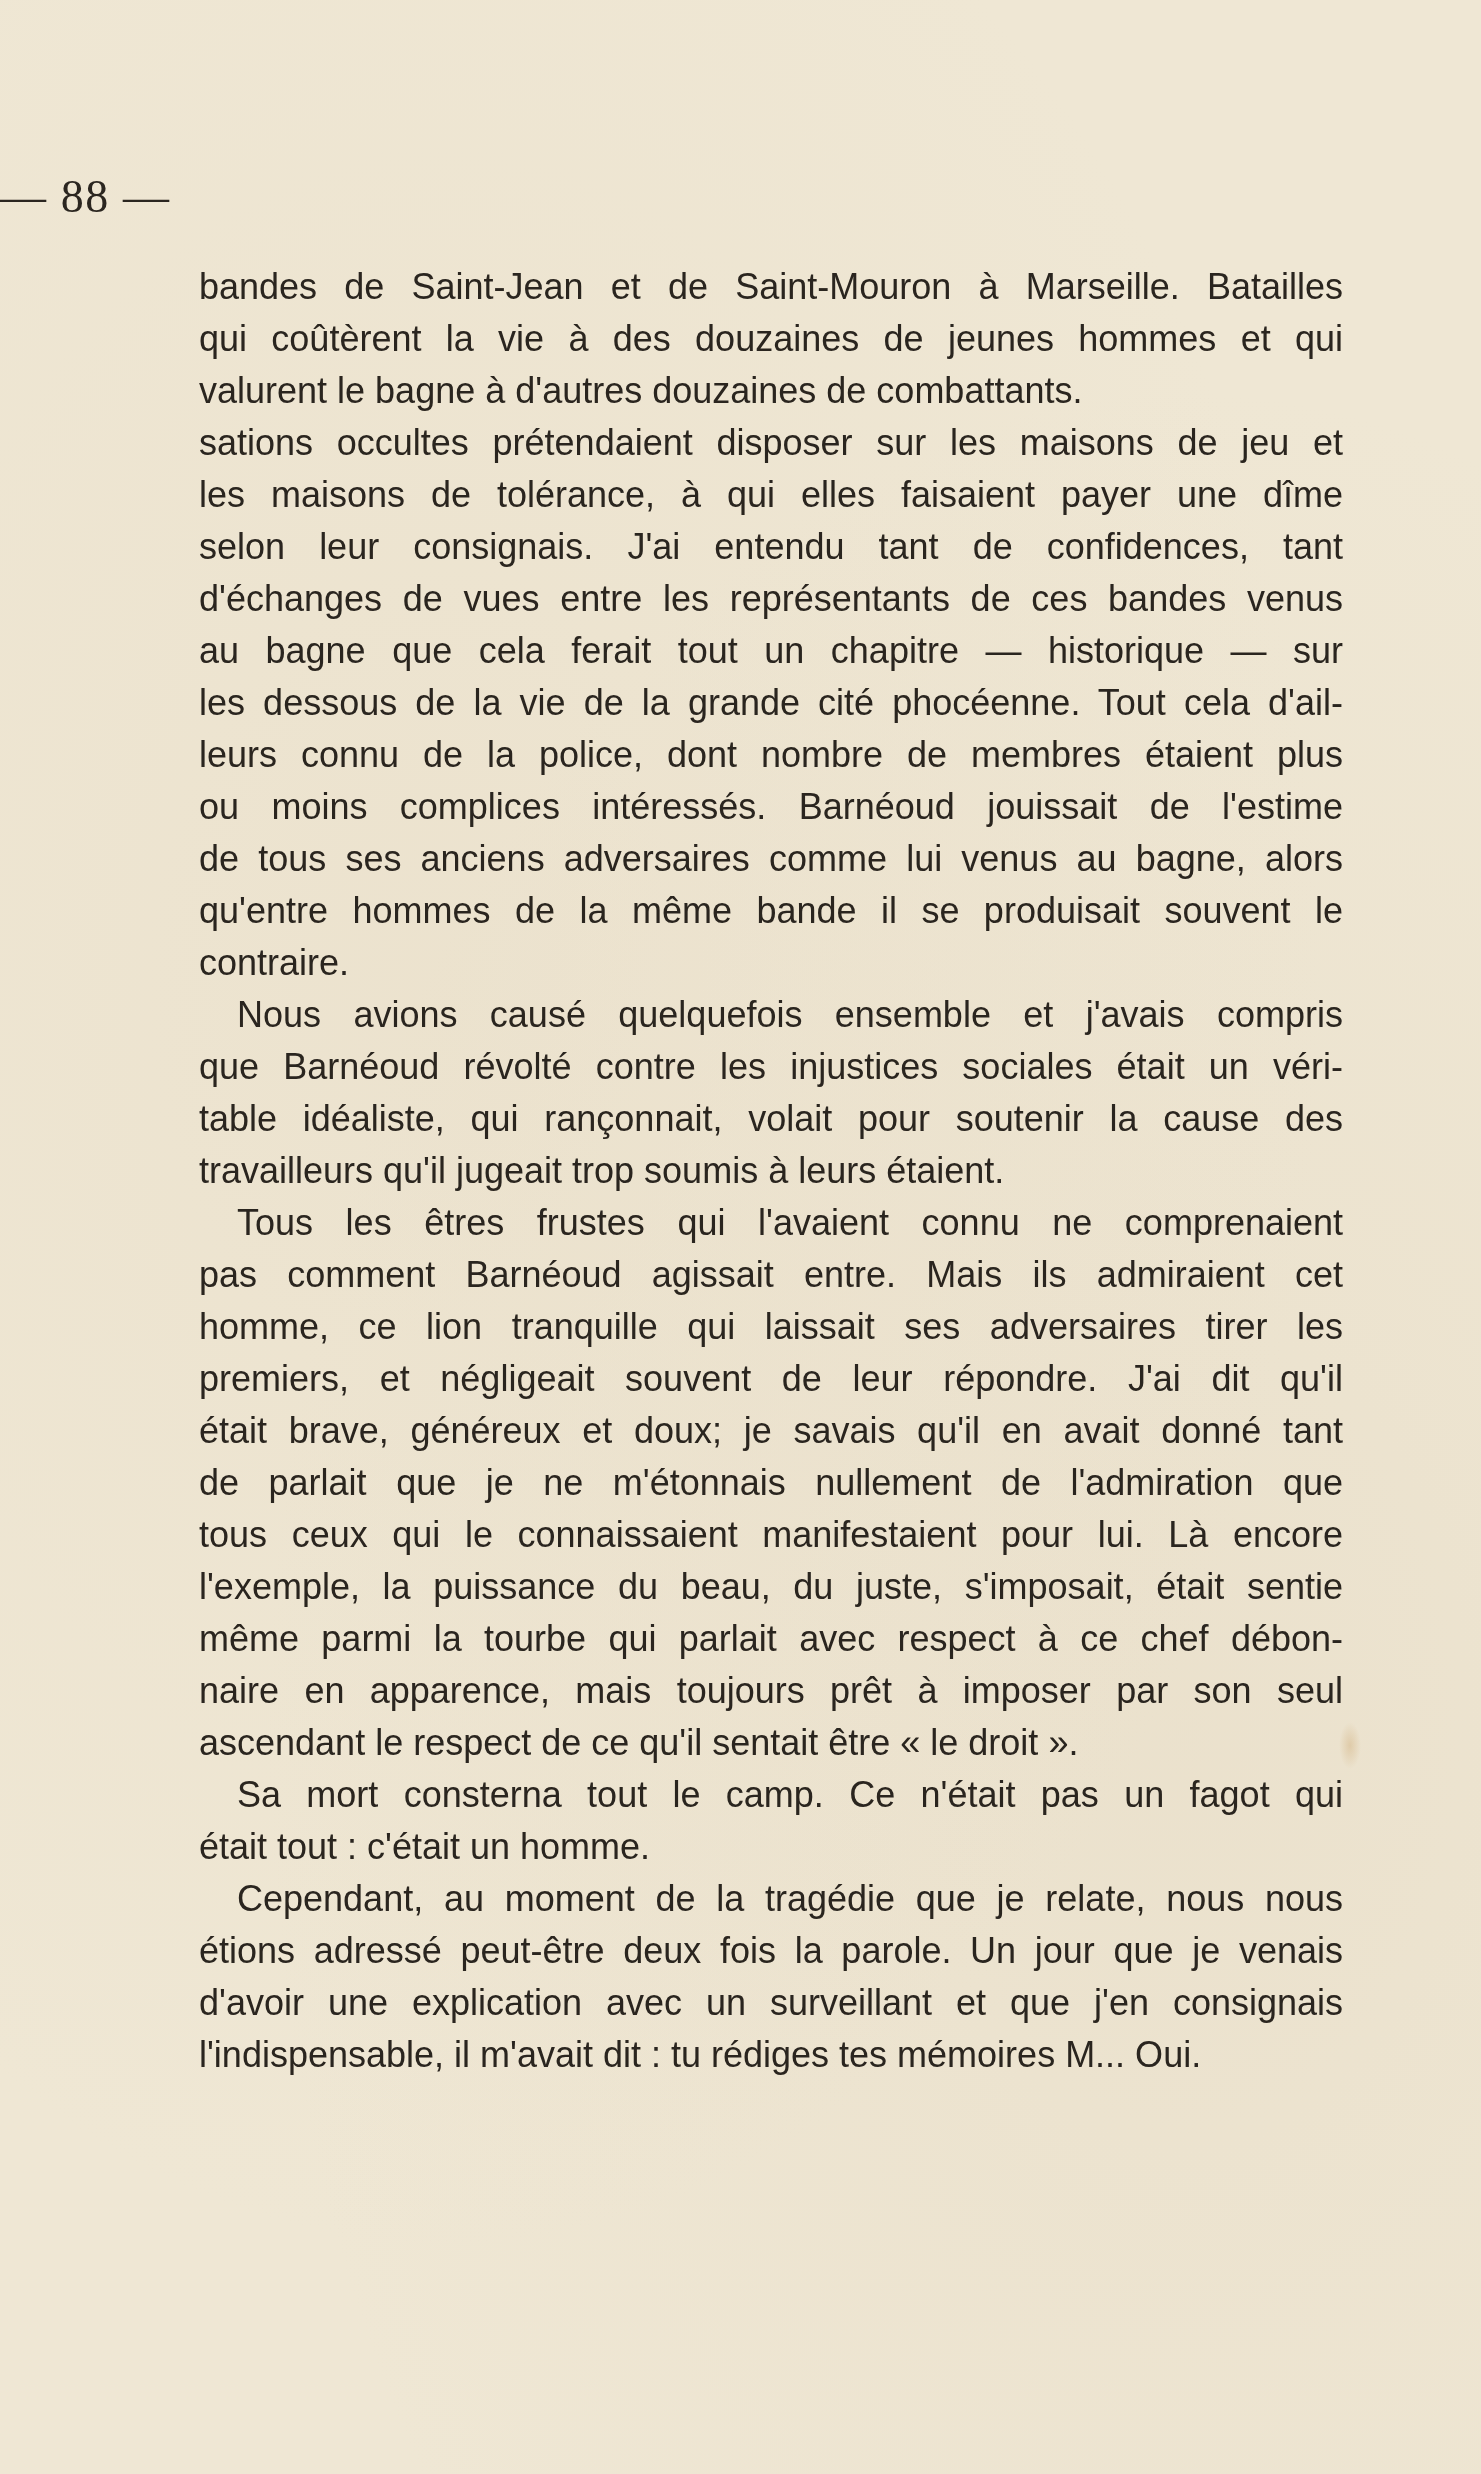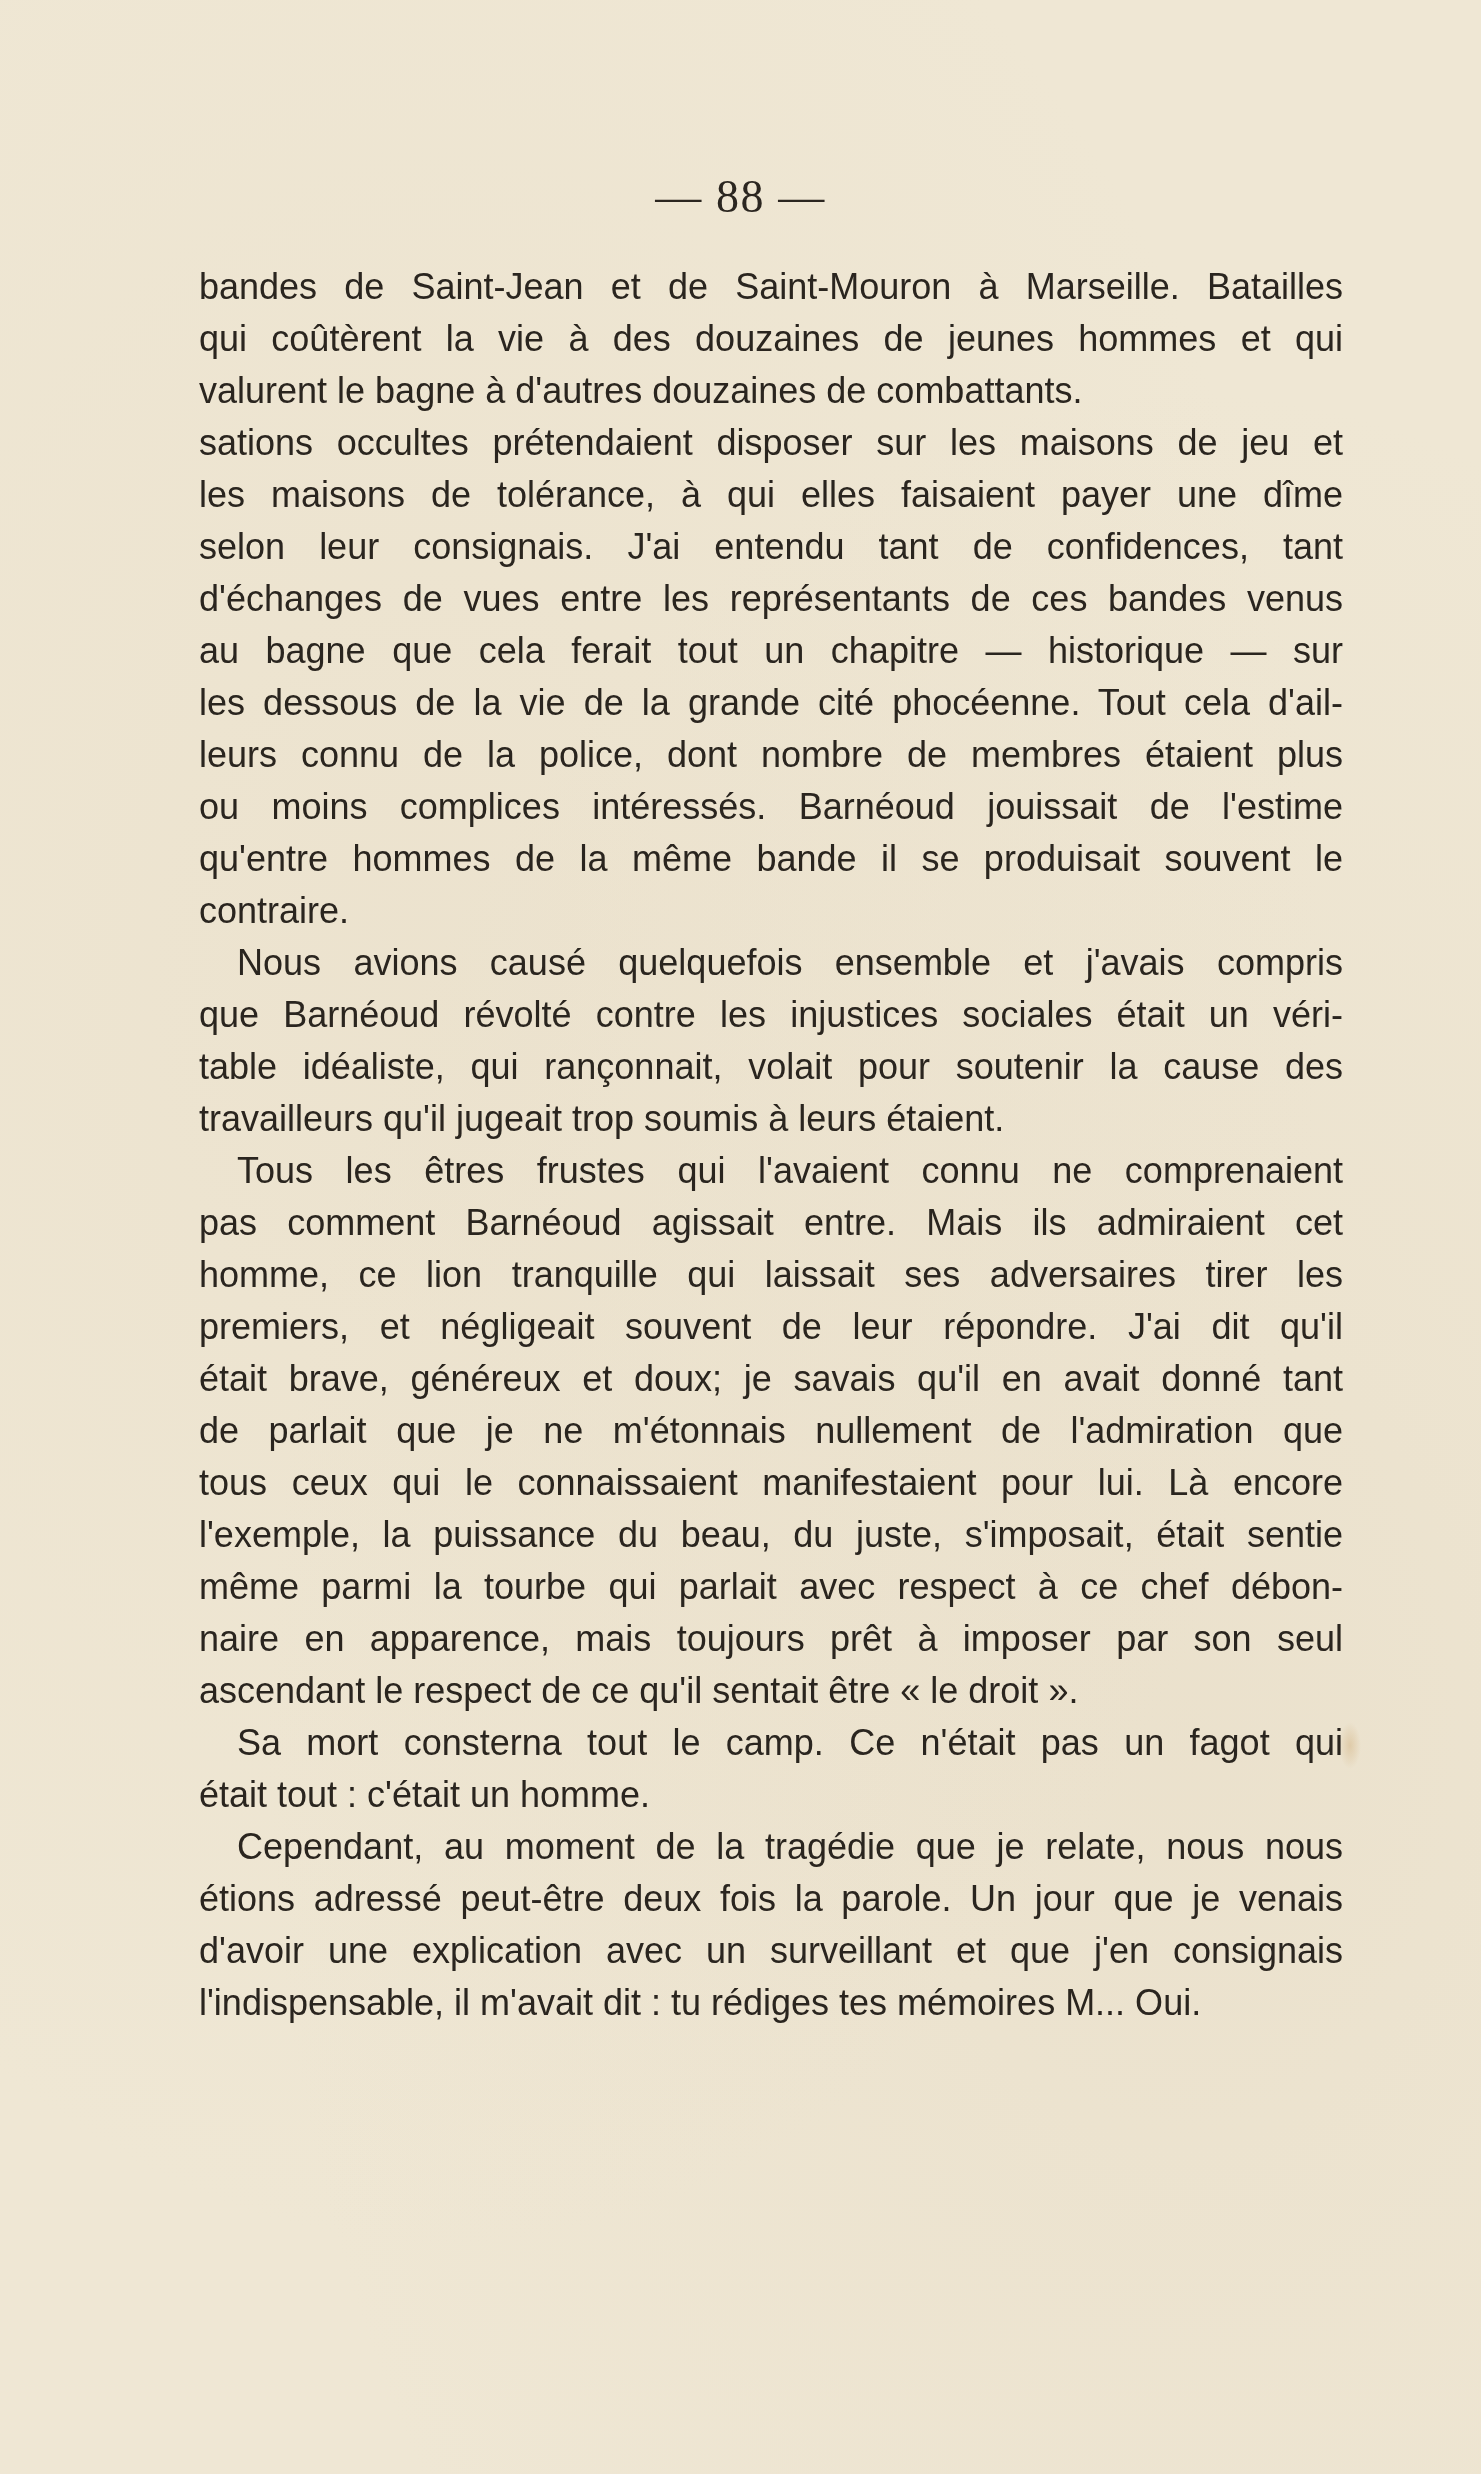--- a/index.html
+++ b/index.html
@@ -10,21 +10,21 @@
   }
   .page {
     position: absolute; left: 0; top: 0; width: 1481px; height: 2475px;
     background:
       radial-gradient(ellipse at 30% 40%, rgba(230,218,195,0.35), transparent 60%),
       radial-gradient(ellipse at 80% 70%, rgba(225,212,188,0.3), transparent 55%),
       #efe7d4;
   }
   .folio {
     position: absolute; top: 170px; left: 0; width: 1481px;
-    text-align: center;
+    text-align: left;
     font-family: "Liberation Serif", serif;
     font-size: 46px; color: #2b2620;
     letter-spacing: 1.6px;
   }
   .body-text {
     position: absolute; left: 199px; top: 261px; width: 1144px;
     font-family: Liberation Sans, sans-serif;
     font-size: 36px; line-height: 52px;
     color: #2a251f;
   }
@@ -54,20 +54,21 @@
       </div>
       <div class="paragraph">
         <span class="line">sations occultes prétendaient disposer sur les maisons de jeu et</span>
         <span class="line">les maisons de tolérance, à qui elles faisaient payer une dîme</span>
         <span class="line">selon leur consignais. J'ai entendu tant de confidences, tant</span>
         <span class="line">d'échanges de vues entre les représentants de ces bandes venus</span>
         <span class="line">au bagne que cela ferait tout un chapitre — historique — sur</span>
         <span class="line">les dessous de la vie de la grande cité phocéenne. Tout cela d'ail-</span>
         <span class="line">leurs connu de la police, dont nombre de membres étaient plus</span>
         <span class="line">ou moins complices intéressés. Barnéoud jouissait de l'estime</span>
+        <span class="line">de tous ses anciens adversaires comme lui venus au bagne, alors</span>
         <span class="line">qu'entre hommes de la même bande il se produisait souvent le</span>
         <span class="line last">contraire.</span>
       </div>
       <div class="paragraph">
         <span class="line indent">Nous avions causé quelquefois ensemble et j'avais compris</span>
         <span class="line">que Barnéoud révolté contre les injustices sociales était un véri-</span>
         <span class="line">table idéaliste, qui rançonnait, volait pour soutenir la cause des</span>
         <span class="line last">travailleurs qu'il jugeait trop soumis à leurs étaient.</span>
       </div>
       <div class="paragraph">

